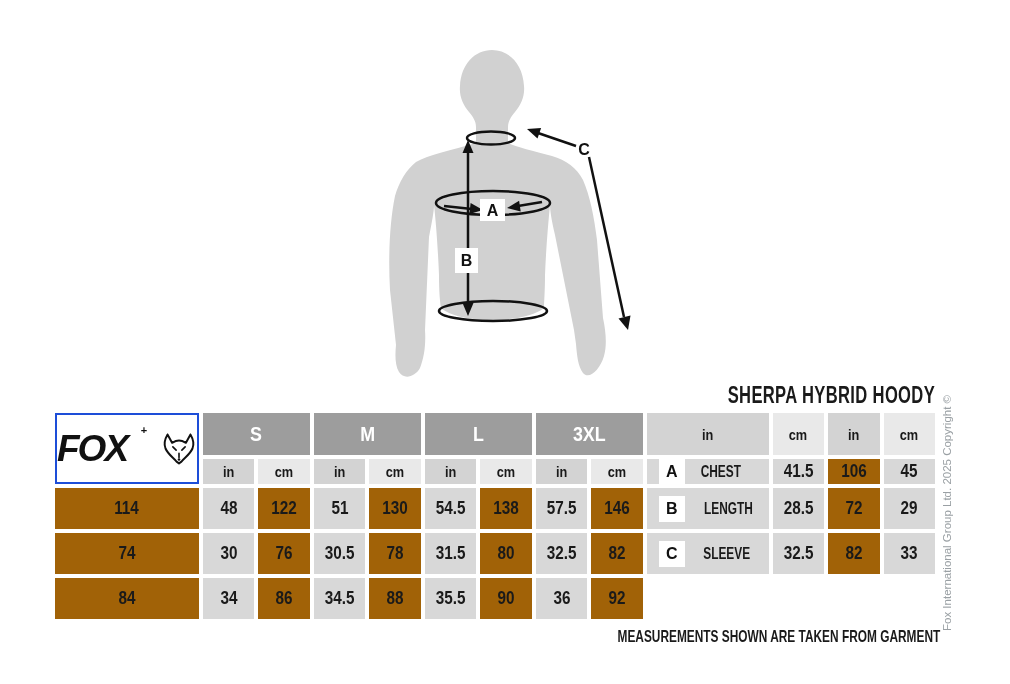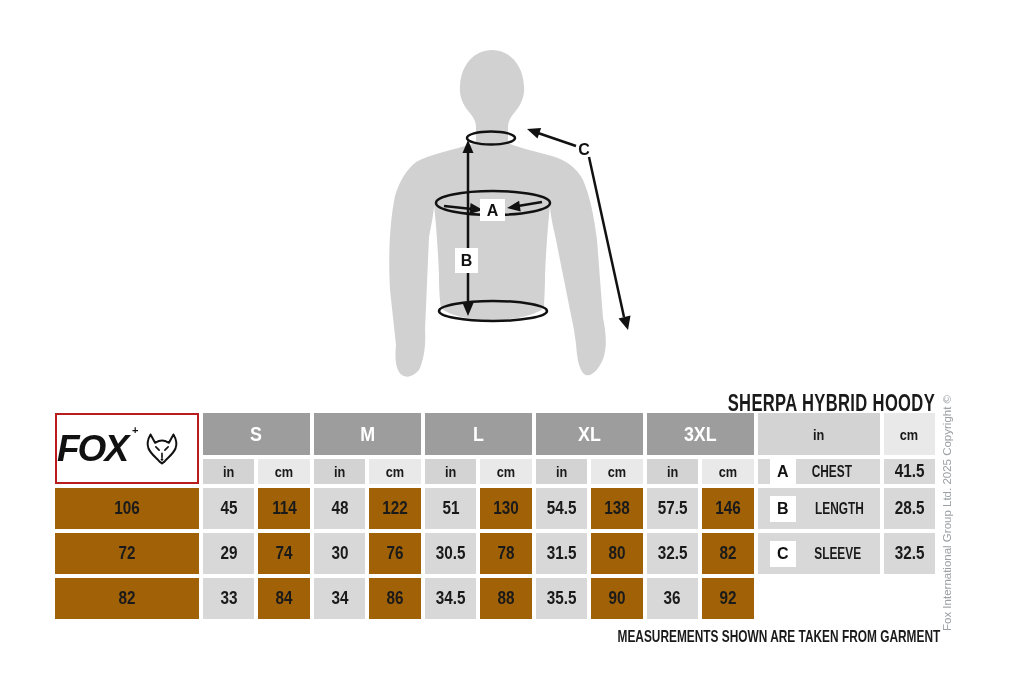--- a/index.html
+++ b/index.html
@@ -6,38 +6,38 @@
   body { background:#ffffff; font-family:"Liberation Sans", sans-serif; }
   .canvas {
     position:relative; width:1010px; height:684px; background:#ffffff;
     color:#1a1a1a; overflow:hidden;
   }
 
   
   .figure-svg { position:absolute; left:378px; top:38px; width:284px; height:364px; }
 
   
-  .title { position:absolute; top:382px; right:75px; text-align:right; white-space:nowrap;margin-top:8px; }
+  .title { position:absolute; top:382px; right:75px; text-align:right; white-space:nowrap; }
   .title .tx {
     display:inline-block; font-size:23px; font-weight:700; letter-spacing:.5px;
     transform:scaleX(.72); transform-origin:100% 50%;
   }
 
   
   .size-table {
     position:absolute; left:55px; top:413px; width:880px;
     display:grid;
     grid-template-columns:144px repeat(12, 1fr);
     grid-template-rows:42px 25px 41px 41px 41px;
     gap:4px;
   }
   .cell { display:flex; align-items:center; justify-content:center; }
   .logo-box {
-    grid-column:1; grid-row:1 / 3; background:#ffffff; border:2px solid #b91c1c;
-    display:flex; align-items:center; justify-content:flex-start; gap:5px;
+    grid-column:1; grid-row:1 / 3; background:#ffffff; border:2px solid #1d4ed8;
+    display:flex; align-items:center; justify-content:space-between; gap:5px;
   }
   .fox-word { font-size:37px; font-weight:700; font-style:italic; letter-spacing:-2px; color:#111; }
   .logo-mark { font-size:11px; font-weight:700; color:#111; align-self:flex-start; margin-top:9px; }
   .size-head { grid-column:span 2; background:#9d9d9d; color:#ffffff; }
   .size-head .cx { font-size:21px; font-weight:700; }
   .unit-cell.u-in  { background:#d3d3d3; }
   .unit-cell.u-cm  { background:#e9e9e9; }
   .unit-cell .cx { font-size:15px; font-weight:700; }
   .data-cell.u-in { background:#d8d8d8; }
   .data-cell.u-cm { background:#a16207; }
@@ -161,23 +161,20 @@
     <div class="cell size-head">
         <span class="cx">S</span>
       </div>
     <div class="cell size-head">
         <span class="cx">M</span>
       </div>
     <div class="cell size-head">
         <span class="cx">L</span>
       </div>
     <div class="cell size-head">
-        <span class="cx">XL</span>
-      </div>
-    <div class="cell size-head">
         <span class="cx">3XL</span>
       </div>
 
     <div class="cell unit-cell u-in">
         <span class="cx">in</span>
       </div>
     <div class="cell unit-cell u-cm">
         <span class="cx">cm</span>
       </div>
     <div class="cell unit-cell u-in">

